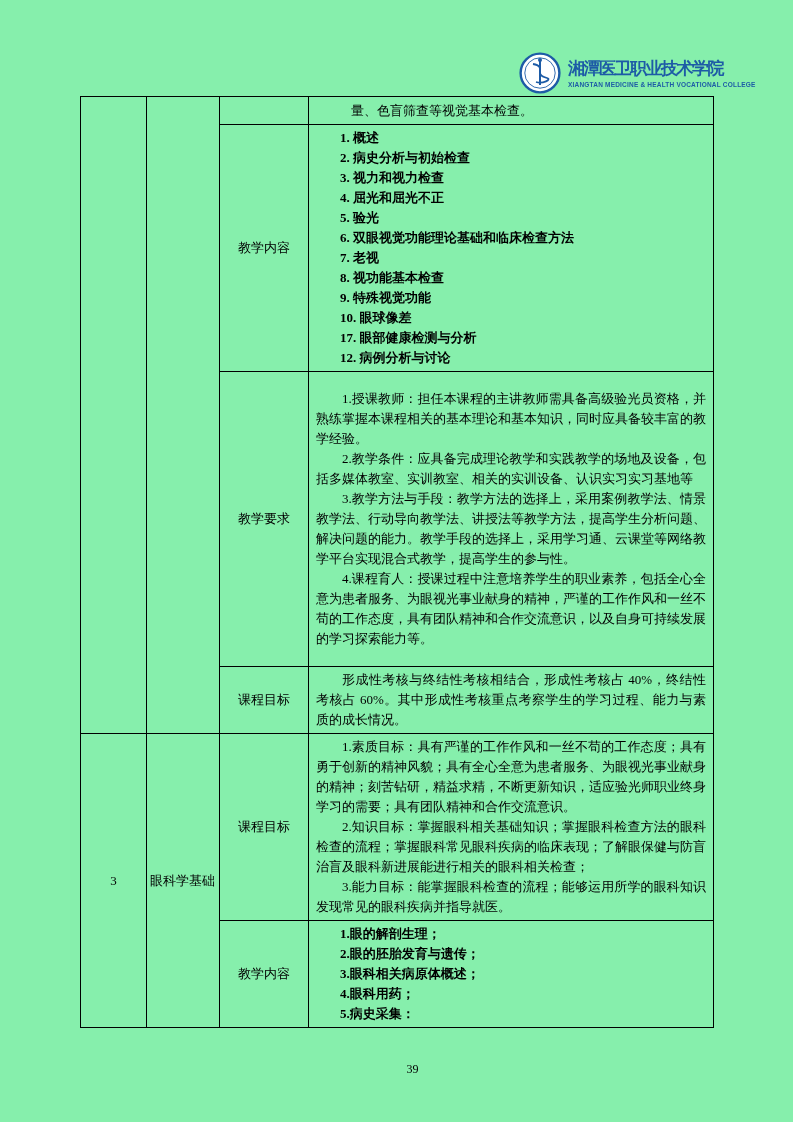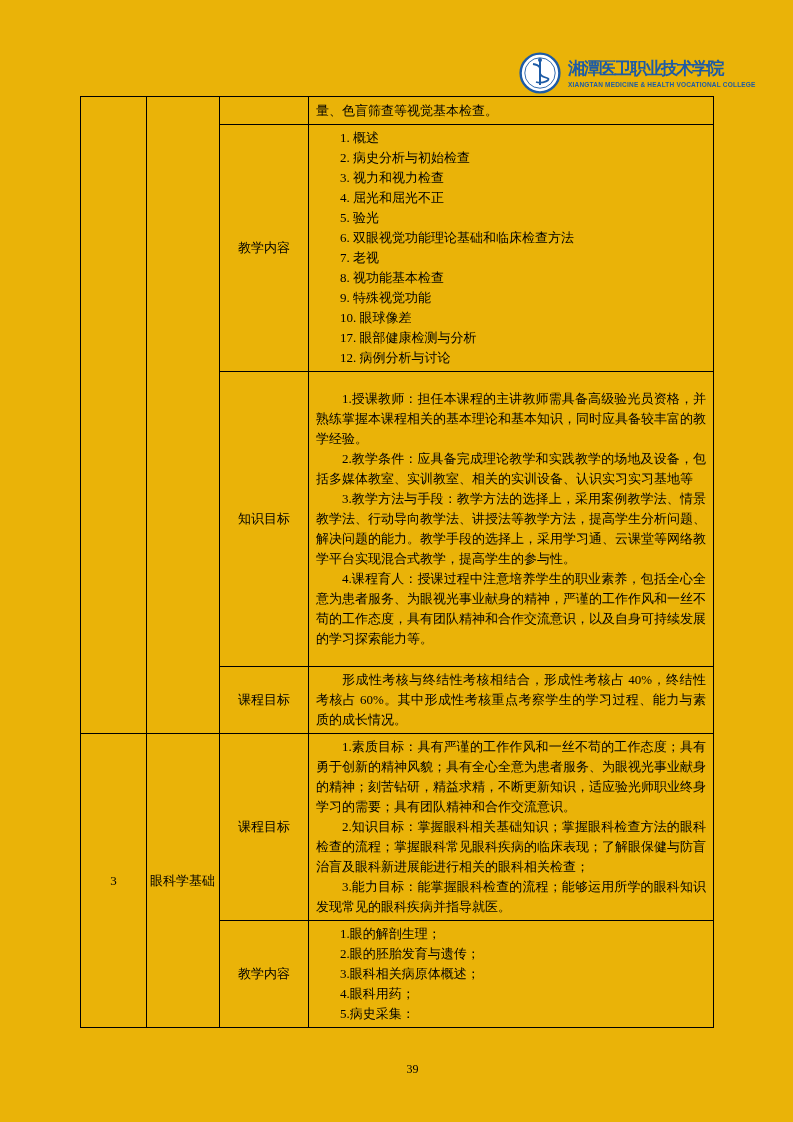--- a/index.html
+++ b/index.html
@@ -4,21 +4,21 @@
 <style>
   * { margin:0; padding:0; box-sizing:border-box; }
   html,body { background:#ffffff; }
   body {
     font-family:"Liberation Serif","DejaVu Serif",serif;
     color:#000;
   }
   .page {
     position:relative;
     width:793px; height:1122px;
-    background:#eab308;
+    background:#86efac;
     overflow:hidden;
   }
 
   
   .header {
     position:absolute; top:52px; left:519px;
     display:flex; align-items:center; gap:7px;
   }
   .emblem { width:42px; height:42px; display:block; flex:0 0 auto; }
   .header-text { display:flex; flex-direction:column; width:138px; }
@@ -56,23 +56,23 @@
   tr.r3 { height:295px; }
   tr.r4 { height:65px; }
   tr.r5 { height:185px; }
   tr.r6 { height:105px; }
 
   .para {
     text-indent:2em;
     text-align:justify;
     text-justify:inter-ideograph;
   }
-  .para.no-indent { text-indent:0; }
+  .para.no-indent { text-indent:0;margin-left:35px; }
   .list { padding-left:24px; }
-  .list .li { white-space:nowrap; }
+  .list .li { white-space:nowrap;font-weight:bold; }
 
   
   .page-number {
     position:absolute; top:1062px; left:0;
     width:100%; text-align:center;
     font-size:12px;
     margin-left:16px;
   }
 </style>
 </head>
@@ -128,21 +128,21 @@
             <div class="li">8. 视功能基本检查</div>
             <div class="li">9. 特殊视觉功能</div>
             <div class="li">10. 眼球像差</div>
             <div class="li">17. 眼部健康检测与分析</div>
             <div class="li">12. 病例分析与讨论</div>
           </div>
         </td>
       </tr>
 
       <tr class="r3">
-        <td class="c-label">知识目标</td>
+        <td class="c-label">教学要求</td>
         <td class="c-content">
           <div class="para">1.授课教师：担任本课程的主讲教师需具备高级验光员资格，并熟练掌握本课程相关的基本理论和基本知识，同时应具备较丰富的教学经验。</div>
           <div class="para">2.教学条件：应具备完成理论教学和实践教学的场地及设备，包括多媒体教室、实训教室、相关的实训设备、认识实习实习基地等</div>
           <div class="para">3.教学方法与手段：教学方法的选择上，采用案例教学法、情景教学法、行动导向教学法、讲授法等教学方法，提高学生分析问题、解决问题的能力。教学手段的选择上，采用学习通、云课堂等网络教学平台实现混合式教学，提高学生的参与性。</div>
           <div class="para">4.课程育人：授课过程中注意培养学生的职业素养，包括全心全意为患者服务、为眼视光事业献身的精神，严谨的工作作风和一丝不苟的工作态度，具有团队精神和合作交流意识，以及自身可持续发展的学习探索能力等。</div>
         </td>
       </tr>
 
       <tr class="r4">
         <td class="c-label">课程目标</td>

